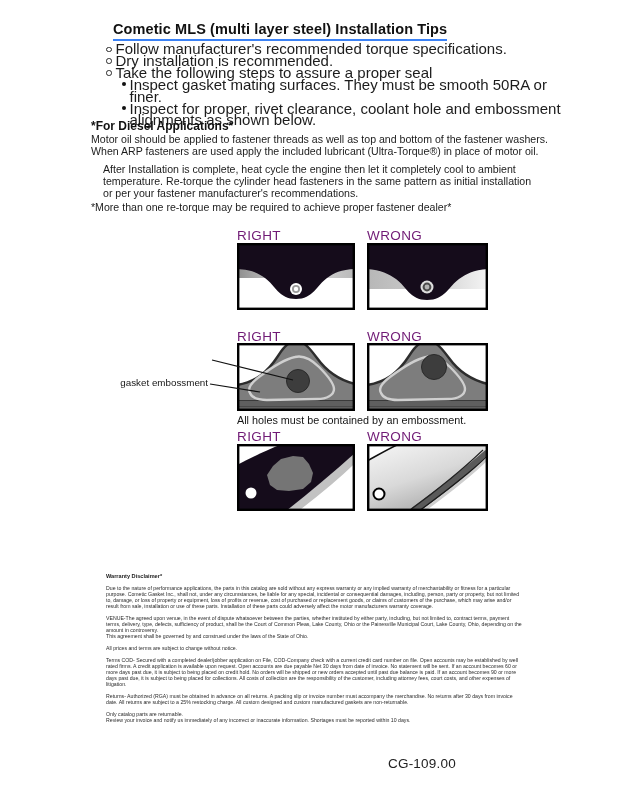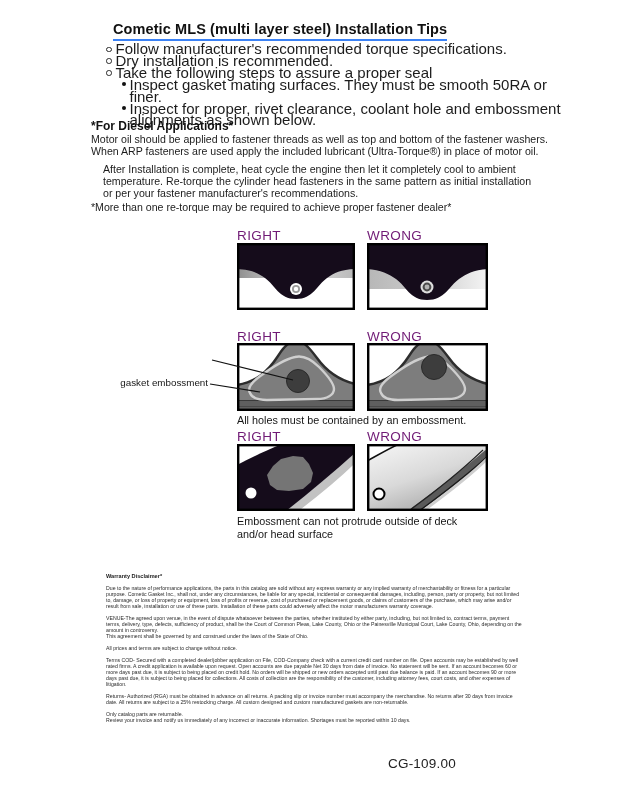--- a/index.html
+++ b/index.html
@@ -182,22 +182,20 @@
       <path d="M47,67 C73,48 98,29 121,9" stroke="#5a5a5a" stroke-width="8" fill="none"></path>
       <path d="M52,67 C78,48 101,30 121,12" stroke="#1a1a1a" stroke-width="1.2" fill="none"></path>
       <path d="M43,66 C69,47 93,28 116,6" stroke="#222222" stroke-width="1.2" fill="none"></path>
       <path d="M56,67 C82,48 104,31 121,14" stroke="#cfcfcf" stroke-width="3" fill="none"></path>
       <path d="M62,67 C86,49 105,34 121,20 L121,67 Z" fill="#ffffff"></path>
       <circle cx="12" cy="50" r="5.5" fill="#ffffff" stroke="#000000" stroke-width="2"></circle>
       <rect x="1.2" y="1.2" width="118.6" height="64.6" fill="none" stroke="#000000" stroke-width="2.4"></rect>
     </svg>
   </div>
 
-  <div class="abs caption" style="left:237px;top:515px;width:300px;">Embossment can not protrude outside of deck
-and/or head surface</div>
 
   <div class="abs legal">
     <h6>Warranty Disclaimer*</h6>
     <p>Due to the nature of performance applications, the parts in this catalog are sold without any express warranty or any implied warranty of merchantability or fitness for a particular purpose.  Cometic Gasket Inc., shall not, under any circumstances, be liable for any special, incidental or consequential damages, including, person, party or property, but not limited to, damage, or loss of property or equipment, loss of profits or revenue, cost of purchased or replacement goods, or claims of customers of the purchase, which may arise and/or result from sale, installation or use of these parts.  Installation of these parts could adversely affect the motor manufacturers warranty coverage.</p>
     <p>VENUE-The agreed upon venue, in the event of dispute whatsoever between the parties, whether instituted by either party, including, but not limited to, contract terms, payment terms, delivery, type, defects, sufficiency of product, shall be the Court of Common Pleas, Lake County, Ohio or the Painesville Municipal Court, Lake County, Ohio, depending on the amount in controversy.
 This agreement shall be governed by and construed under the laws of the State of Ohio.</p>
     <p>All prices and terms are subject to change without notice.</p>
     <p>Terms COD- Secured with a completed dealer/jobber application on File, COD-Company check with a current credit card number on file.  Open accounts may be established by well rated firms.  A credit application is available upon request.  Open accounts are due payable Net 30 days from date of invoice.  No statement will be sent.  If an account becomes 60 or more days past due, it is subject to being placed on credit hold.  No orders will be shipped or new orders accepted until past due balance is paid.  If an account becomes 90 or more days past due, it is subject to being placed for collections.  All costs of collection are the responsibility of the customer, including attorney fees, court costs, and other expenses of litigation.</p>
     <p>Returns- Authorized (RGA) must be obtained in advance on all returns.  A packing slip or invoice number must accompany the merchandise.  No returns after 30 days from invoice date.  All returns are subject to a 25% restocking charge.  All custom designed and custom manufactured gaskets are non-returnable.</p>
     <p>Only catalog parts are returnable.

